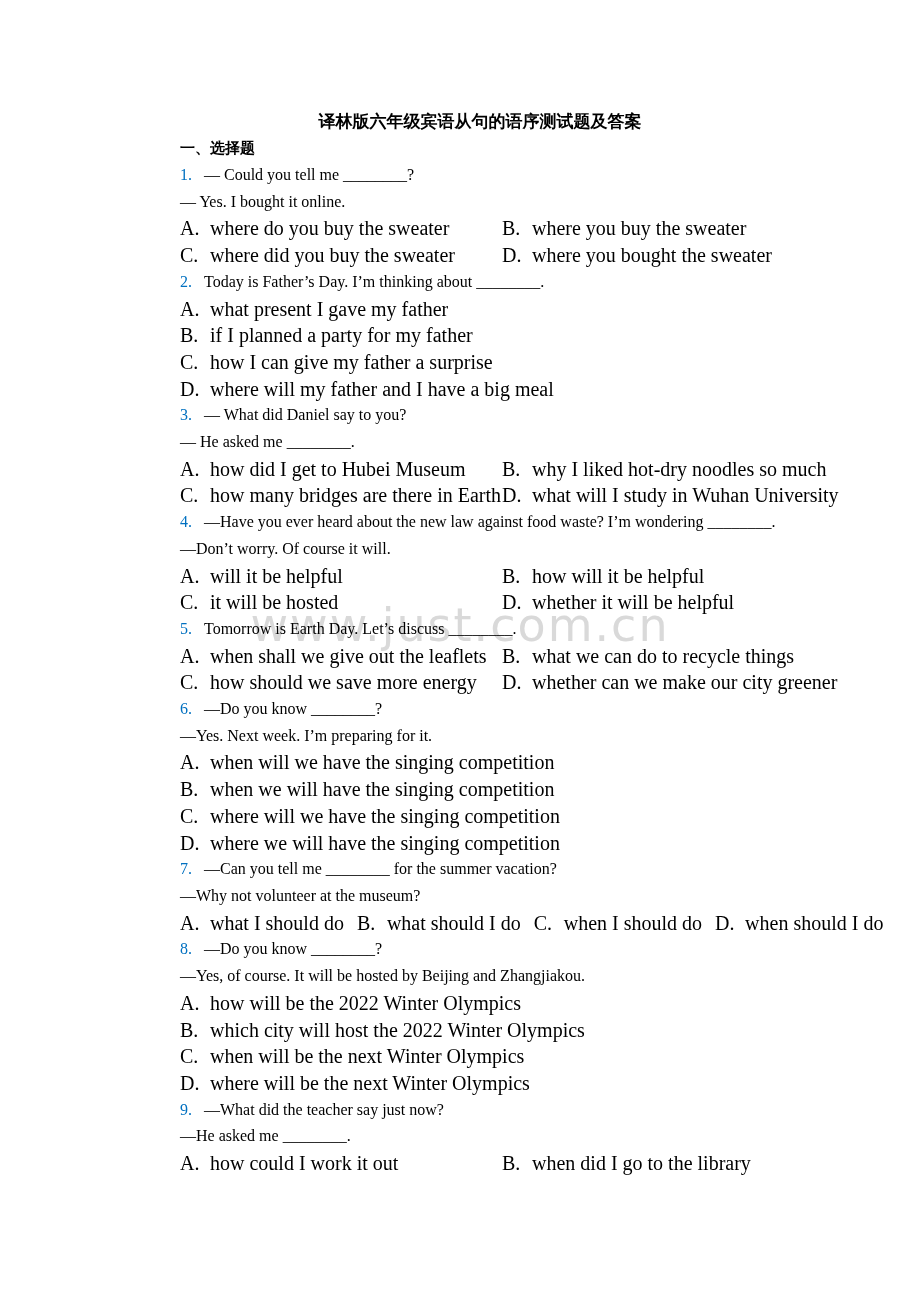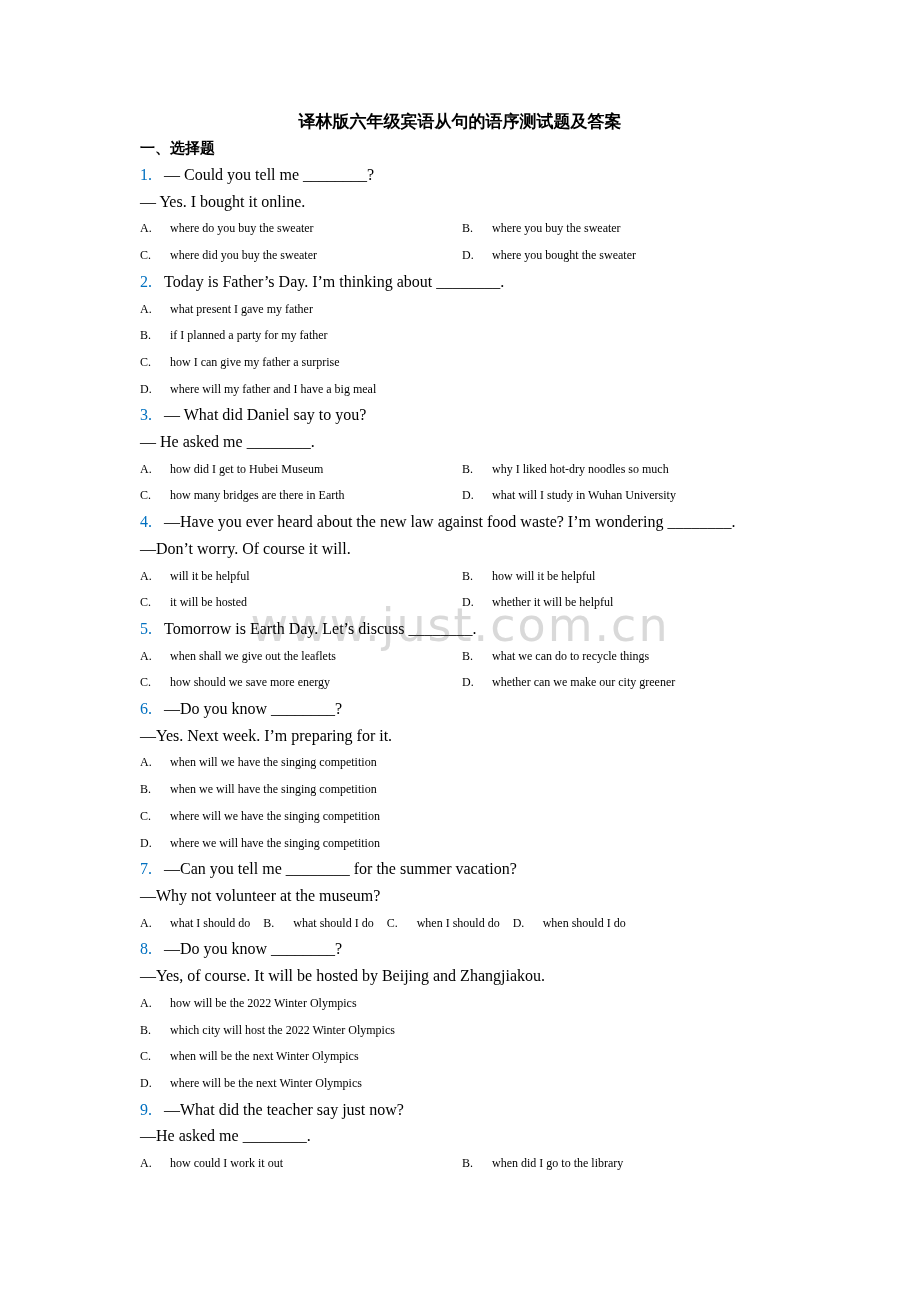--- a/index.html
+++ b/index.html
@@ -26,21 +26,21 @@
     width: 920px;
     text-align: center;
     font-family: "DejaVu Sans", sans-serif;
     font-size: 46px;
     letter-spacing: 2px;
     color: var(--wm-color, #d9d9d9);
     z-index: 0;
     user-select: none;
     pointer-events: none;
   }
-  .content { position: relative; z-index: 1; }
+  .content { position: relative; z-index: 1; margin-left: 40px; }
   .title {
     font-size: 17px;
     font-weight: bold;
     text-align: center;
     line-height: 27px;
   }
   .section-heading {
     font-size: 15px;
     font-weight: bold;
     line-height: 27px;
@@ -50,21 +50,21 @@
     line-height: 26.7px;
     white-space: nowrap;
   }
   .qnum {
     color: var(--qnum-color, #0070C0);
     display: inline-block;
     min-width: 20px;
     margin-right: 4px;
   }
   .option {
-    font-size: 12px;
+    font-size: 20px;
     line-height: 26.7px;
     white-space: nowrap;
     font-family: Liberation Serif, serif;
   }
   .olabel {
     display: inline-block;
     min-width: 30px;
   }
   .layout-two-col {
     display: grid;

